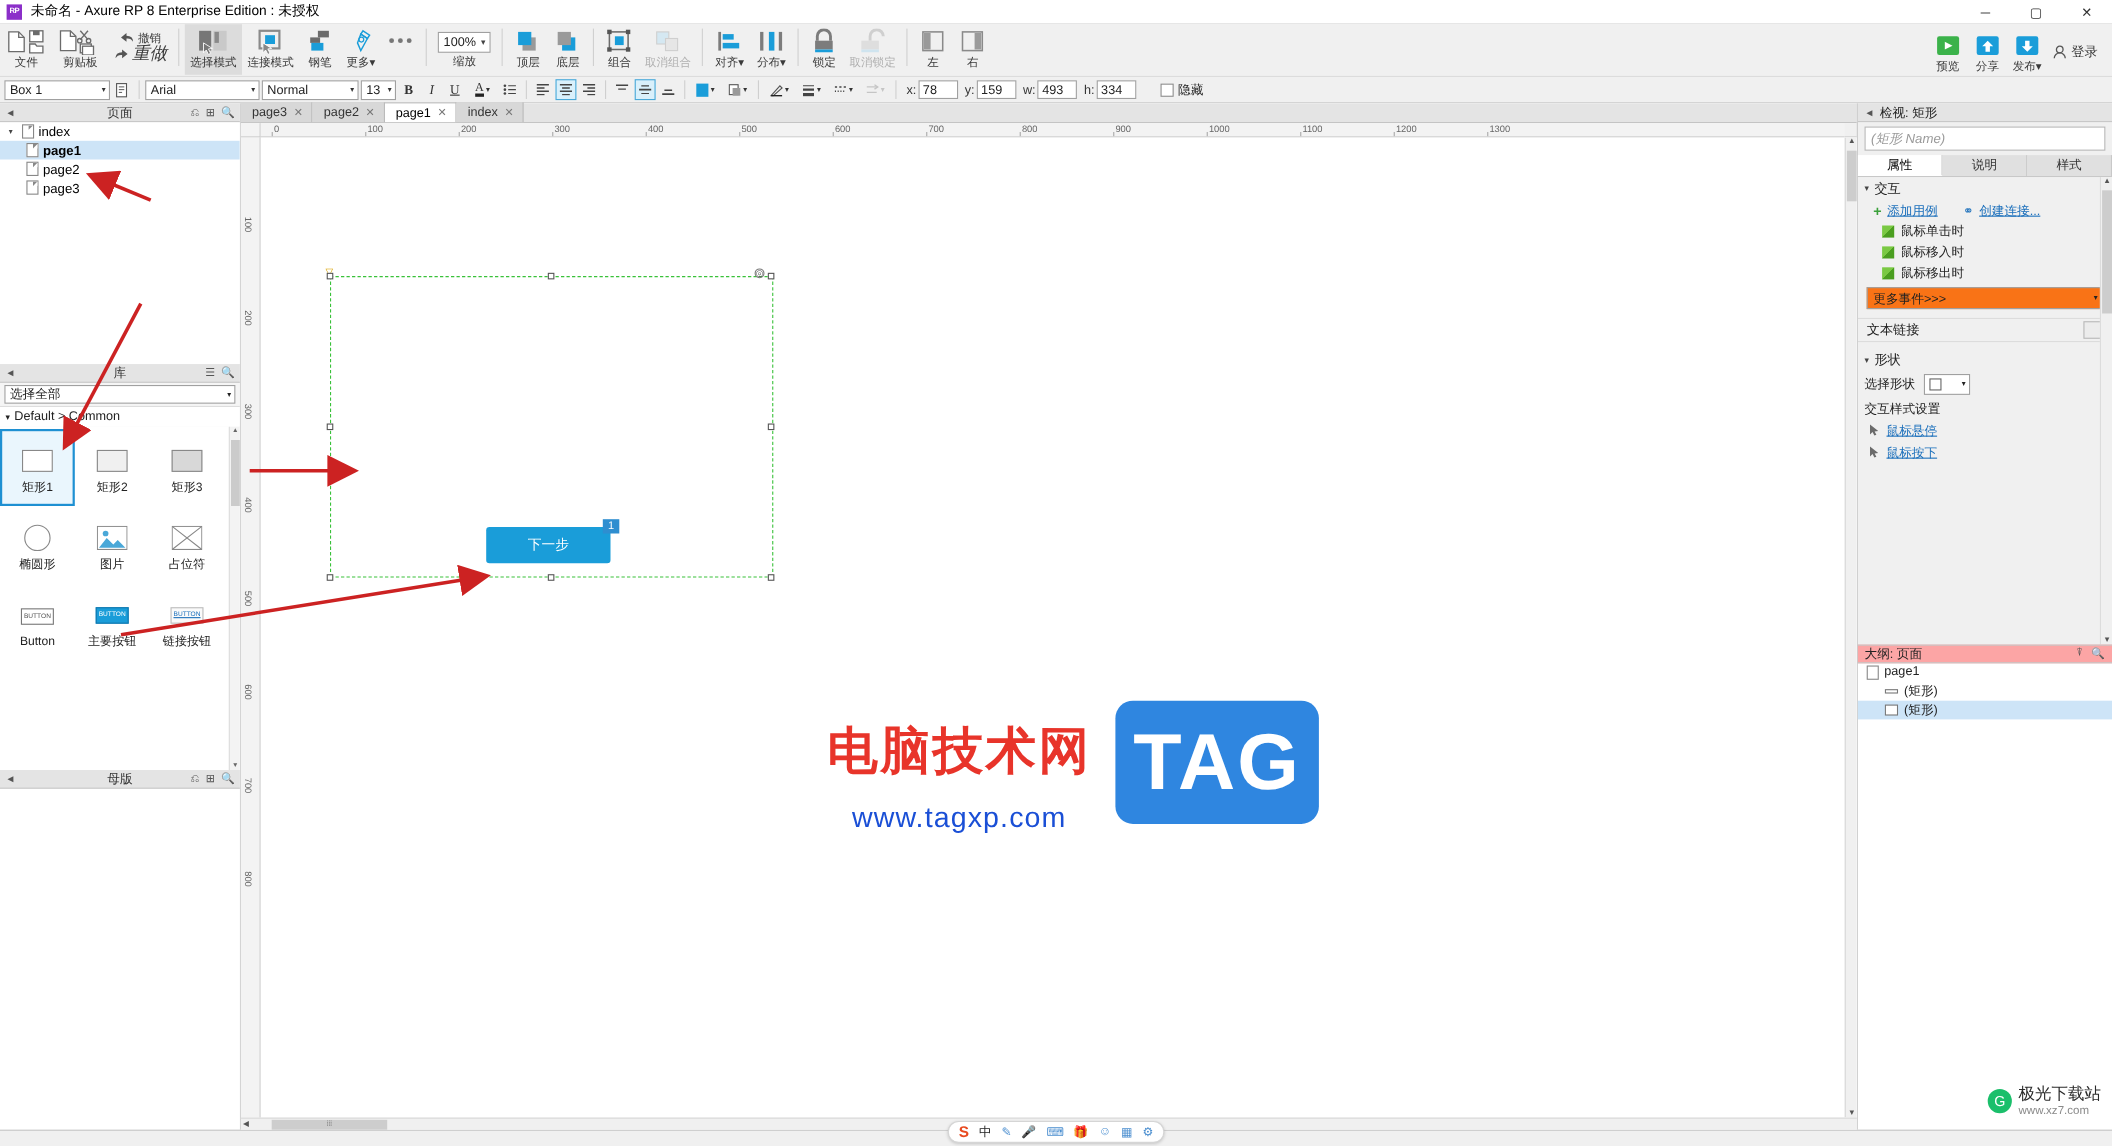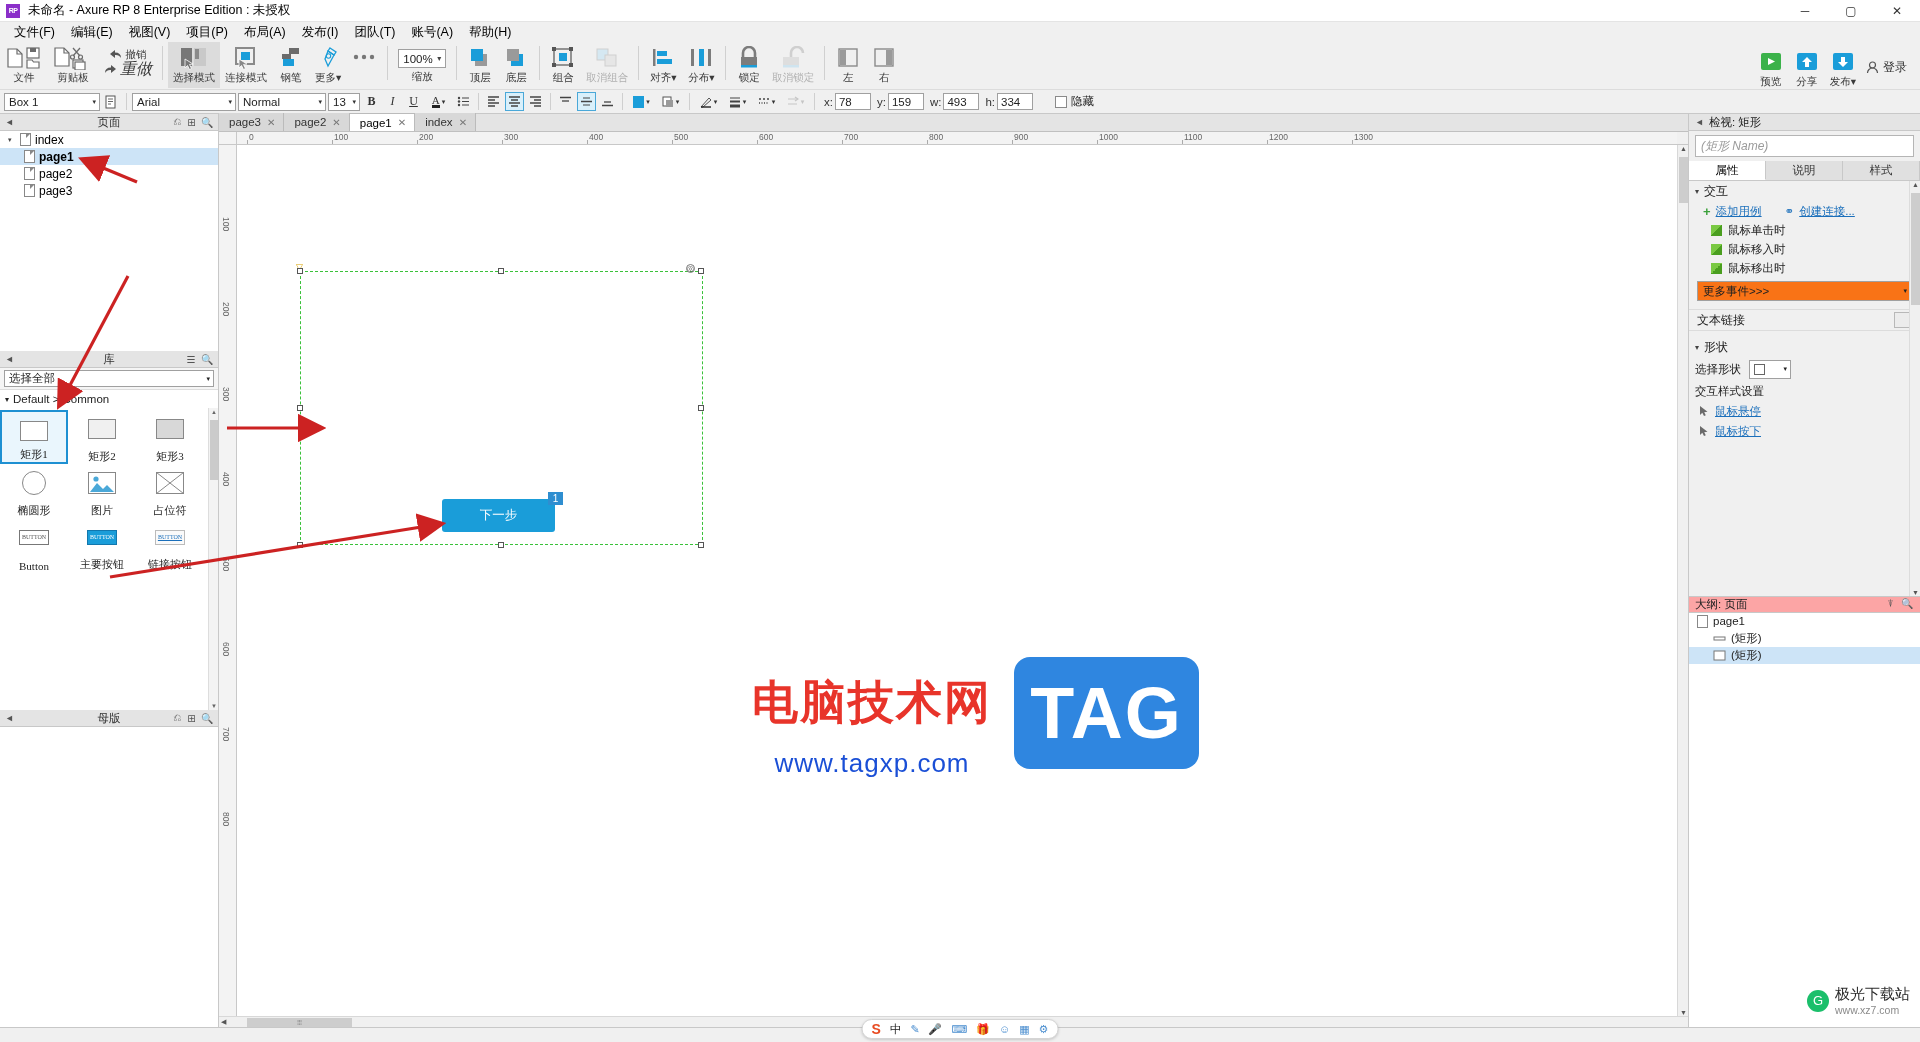--- a/index.html
+++ b/index.html
@@ -98,22 +98,22 @@
   
   .libsearchrow { height:22px; background:#f5f5f5; border-bottom:1px solid #ddd;
                   display:flex; align-items:center; padding:0 4px; }
   .libsel { flex:1; height:17px; border:1px solid #a0a0a0; background:#fff;
             font-size:11.5px; display:flex; align-items:center; padding:0 14px 0 4px;
             position:relative; }
   .libsel .cv { position:absolute; right:3px; font-size:7px; }
   .libgrouphdr { height:18px; display:flex; align-items:center; gap:4px; padding-left:5px;
                  font-size:11.5px; background:#fff; }
   .libgrid { display:flex; flex-wrap:wrap; background:#fff; padding:2px 0 0 0; }
-  .libitem { width:68px; height:54px; display:flex; flex-direction:column; align-items:center;
-             justify-content:space-between; padding-top:4px;font-family:Liberation Serif, serif; }
+  .libitem { width:68px; height:70px; display:flex; flex-direction:column; align-items:center;
+             justify-content:center; padding-top:4px; }
   .libitem.sel { border:2px solid #1e90d2; background:#eaf6fd; }
   .libitem .lico { height:30px; display:flex; align-items:center; justify-content:center; }
   .libitem .llbl { font-size:11px; color:#222; margin-top:1px; }
 
   
   .tabbar { height:18px; background:#e4e4e4; border-bottom:1px solid #c0c0c0;
             display:flex; align-items:flex-end; }
   .tab { height:18px; padding:0 8px 0 10px; display:flex; align-items:center; gap:6px;
          font-size:11.5px; background:#d8d8d8; border-right:1px solid #bbb; color:#333; }
   .tab.act { background:#fff; color:#000; border-top:1px solid #bbb; }
@@ -226,31 +226,20 @@
   <div class="titlebar">
     <div class="logo">RP</div>
     <div class="ttl">未命名 - Axure RP 8 Enterprise Edition : 未授权</div>
     <div class="winbtns">
       <div class="winbtn">─</div>
       <div class="winbtn">▢</div>
       <div class="winbtn close">✕</div>
     </div>
   </div>
 
-  <div class="menubar">
-    <div class="mi">文件(F)</div>
-    <div class="mi">编辑(E)</div>
-    <div class="mi">视图(V)</div>
-    <div class="mi">项目(P)</div>
-    <div class="mi">布局(A)</div>
-    <div class="mi">发布(I)</div>
-    <div class="mi">团队(T)</div>
-    <div class="mi">账号(A)</div>
-    <div class="mi">帮助(H)</div>
-  </div>
 
   <div class="toolbar">
 
     <div class="tgroup">
       <div class="titem">
         <div class="tico">
           <svg width="38" height="24" viewBox="0 0 38 24">
             <path d="M3 3 h9 l5 5 v13 h-14 z" fill="#fff" stroke="#6b6b6b" stroke-width="1.2"></path>
             <path d="M12 3 v5 h5" fill="none" stroke="#6b6b6b" stroke-width="1.2"></path>
             <rect x="22" y="2" width="12" height="10" fill="#fff" stroke="#6b6b6b" stroke-width="1.2"></rect>

